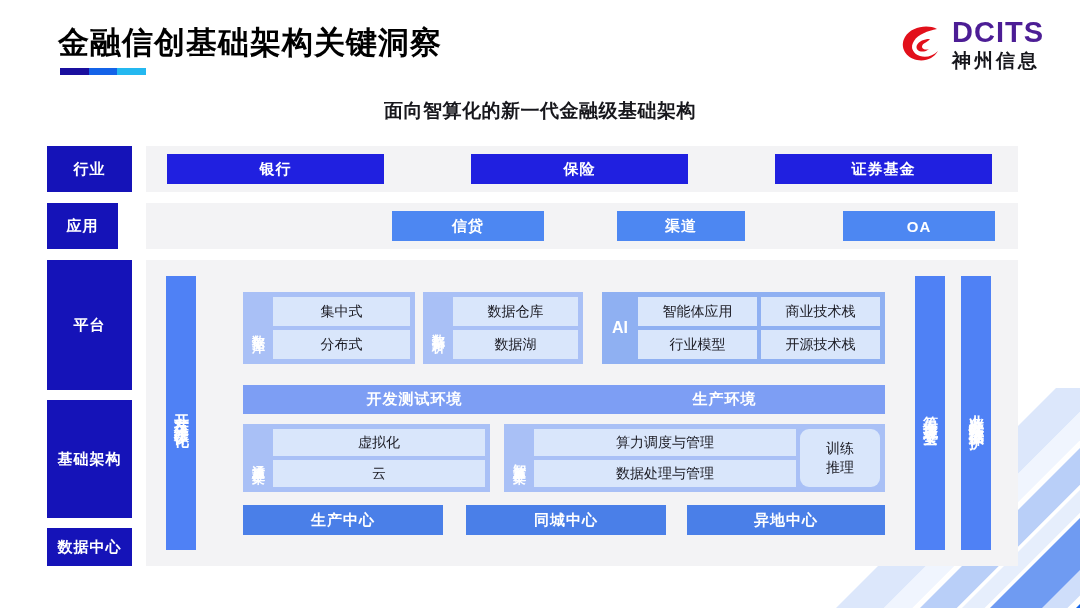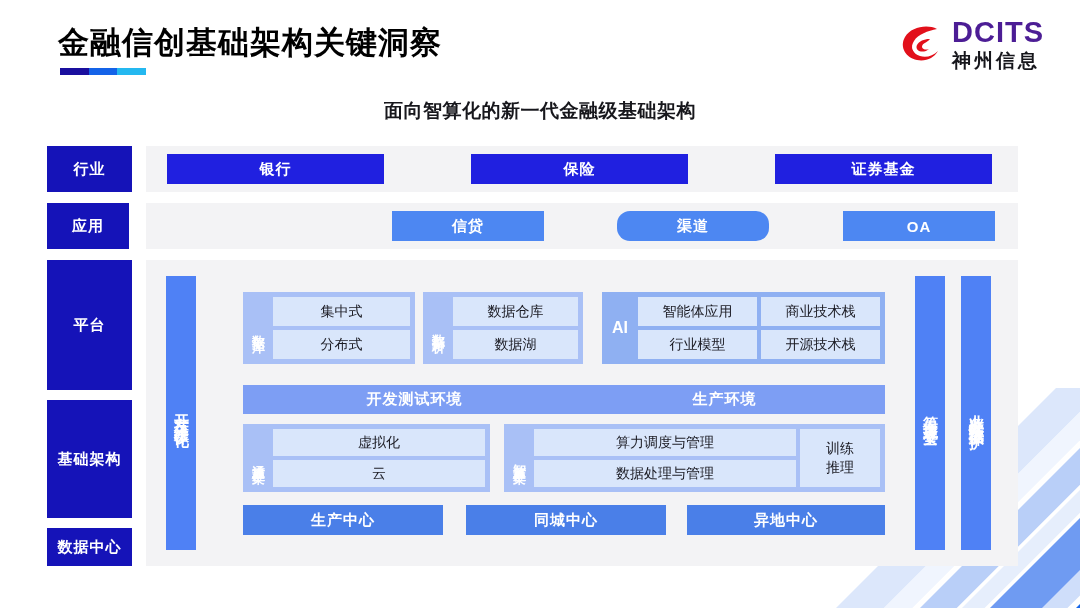--- a/index.html
+++ b/index.html
@@ -43,21 +43,21 @@
     font-size:19px;font-weight:bold;color:#17171c;letter-spacing:.5px;
   }
 
   
   .rail-label{
     position:absolute;background:#1513b8;color:#ffffff;
     display:flex;align-items:center;justify-content:center;
     font-size:15px;font-weight:bold;letter-spacing:1px;
   }
   .rl-industry{left:47px;top:146px;width:85px;height:46px;}
-  .rl-app{left:47px;top:203px;width:82px;height:46px;}
+  .rl-app{left:47px;top:203px;width:71px;height:46px;}
   .rl-platform{left:47px;top:260px;width:85px;height:130px;}
   .rl-infra{left:47px;top:400px;width:85px;height:118px;}
   .rl-dc{left:47px;top:528px;width:85px;height:38px;}
 
   
   .band{position:absolute;background:#f3f3f5;}
   .band-industry{left:146px;top:146px;width:872px;height:46px;}
   .band-app{left:146px;top:203px;width:872px;height:46px;}
   .band-main{left:146px;top:260px;width:872px;height:306px;}
 
@@ -66,21 +66,21 @@
     color:#ffffff;font-weight:bold;letter-spacing:1px;
   }
   .chip-industry{background:#2020e0;font-size:15px;height:30px;top:154px;}
   .ci0{left:167px;width:217px;}
   .ci1{left:471px;width:217px;}
   .ci2{left:775px;width:217px;}
 
   .chip-app{background:#4d87f2;font-size:15px;height:30px;top:211px;}
   .ca0{left:166px;width:152px;}
   .ca1{left:392px;width:152px;}
-  .ca2{left:617px;width:152px;border-radius:13px;}
+  .ca2{left:617px;width:128px;}
   .ca3{left:843px;width:152px;}
 
   
   .vbar{
     position:absolute;background:#4f81f5;color:#fff;font-weight:bold;
     display:flex;align-items:center;justify-content:center;text-align:center;
     writing-mode:vertical-rl;font-size:15px;letter-spacing:3px;
   }
   .vb-devops{left:166px;top:276px;width:30px;height:274px;}
   .vb-compliance{left:915px;top:276px;width:30px;height:274px;}
@@ -111,21 +111,21 @@
   }
   .env0{left:243px;top:385px;width:343px;}
   .env1{left:564px;top:385px;width:321px;}
 
   .g-gen{left:243px;top:424px;width:247px;height:68px;background:#a9c0f6;}
   .g-smart{left:504px;top:424px;width:381px;height:68px;background:#a9c0f6;}
   .g-smart .group-body{flex-direction:row;}
   .g-smart .stack{flex:1;display:flex;flex-direction:column;gap:4px;}
   .g-smart .side{
     flex:0 0 80px;background:#d9e6fb;display:flex;flex-direction:column;
-    align-items:center;justify-content:center;font-size:14px;color:#1a1a22;line-height:1.35;
+    align-items:center;justify-content:center;font-size:14px;color:#1a1a22;line-height:1.35;border-radius:9px;
   }
 
   .dcbar{
     position:absolute;display:flex;align-items:center;justify-content:center;
     background:#4a7fe8;color:#ffffff;font-size:15px;font-weight:bold;letter-spacing:1px;height:30px;top:505px;
   }
   .d0{left:243px;width:200px;}
   .d1{left:466px;width:200px;}
   .d2{left:687px;width:198px;}
 </style>

